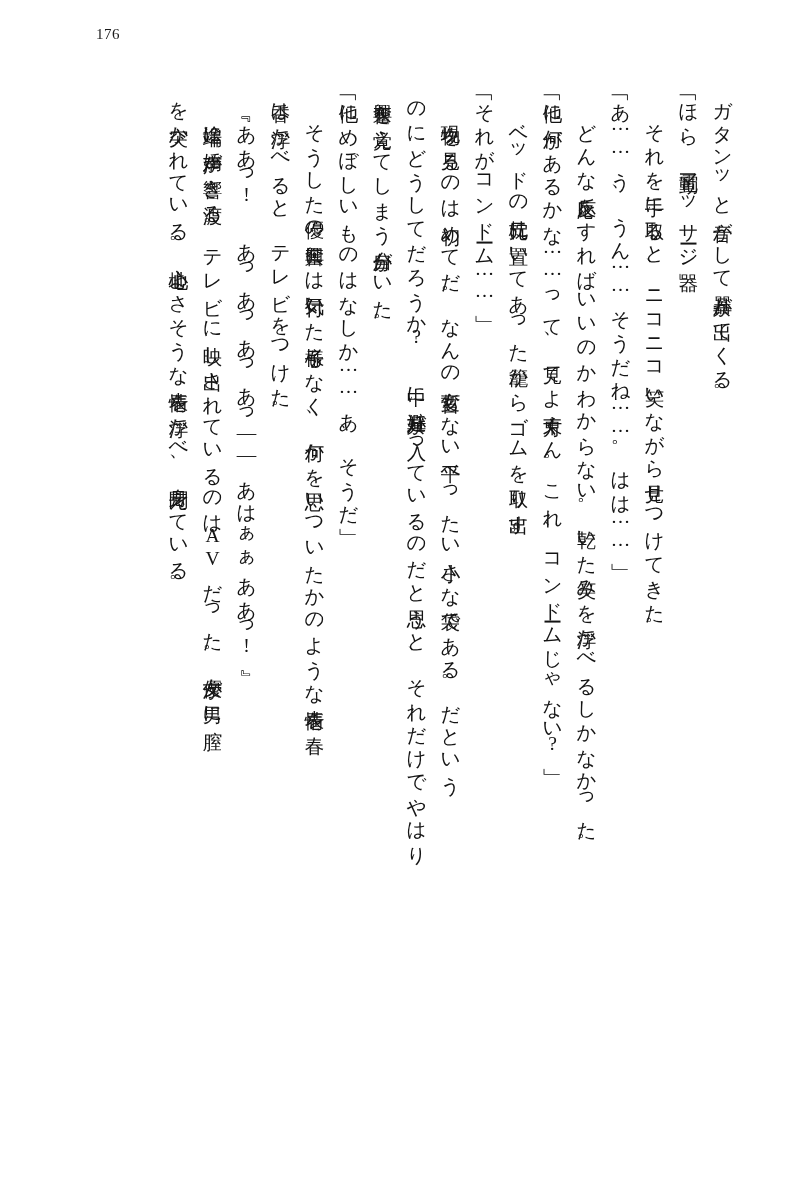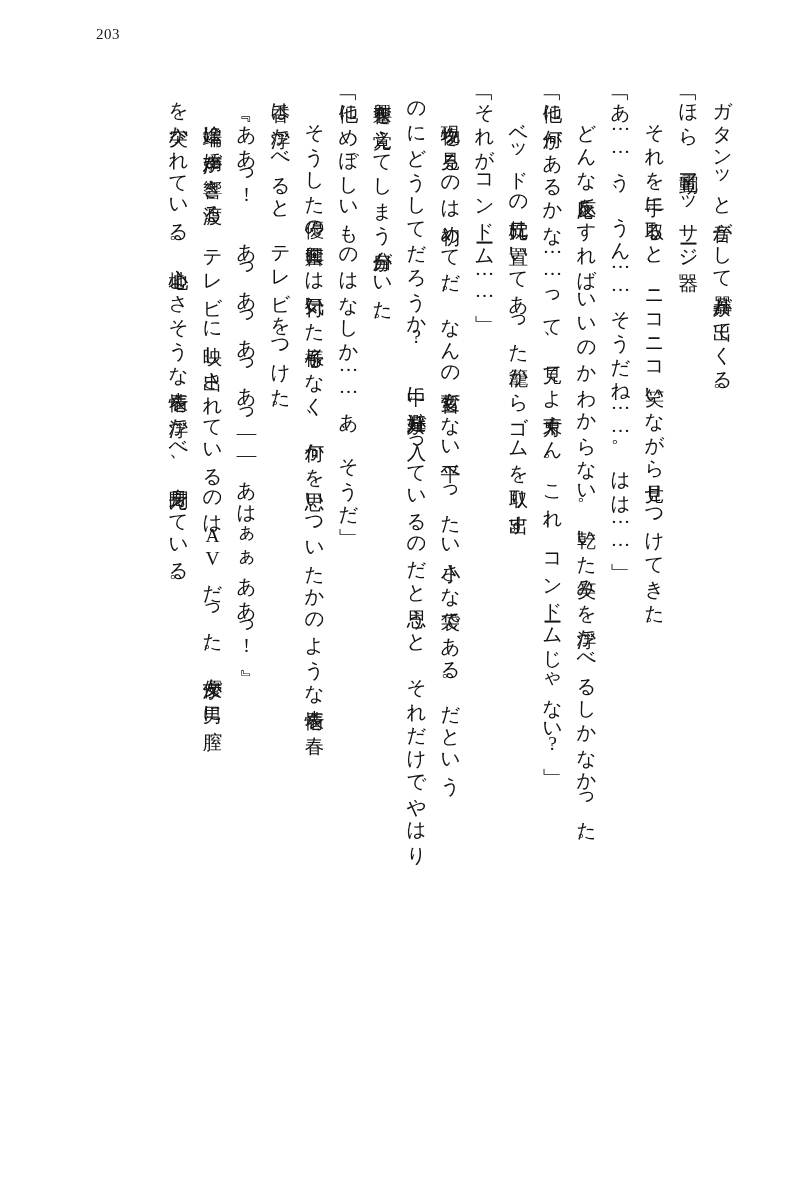--- a/index.html
+++ b/index.html
@@ -51,21 +51,21 @@
     color: #141414;
   }
   .vline.indent {
     padding-top: 22px;
   }
 </style>
 </head>
 <body>
 
 <div class="page">
-  <div class="page-number">203</div>
+  <div class="page-number">176</div>
   <div class="text-body">
       <div class="vline">ガタンッと音がして器具が出てくる。</div>
       <div class="vline">「ほら、電動マッサージ器」</div>
       <div class="vline indent">それを手に取ると、ニコニコ笑いながら見せつけてきた。</div>
       <div class="vline">「あ……う、うん……そうだね……。はは……」</div>
       <div class="vline indent">どんな反応をすればいいのかわからない。乾いた笑みを浮かべるしかなかった。</div>
       <div class="vline">「他に何があるかな……って、見てよ東方くん。これ、コンドームじゃない?」</div>
       <div class="vline indent">ベッドの枕元に置いてあった籠からゴムを取り出す。</div>
       <div class="vline">「それがコンドーム……」</div>
       <div class="vline indent">現物を見るのは初めてだ。なんの変哲もない平べったい小さな袋である。だという</div>

